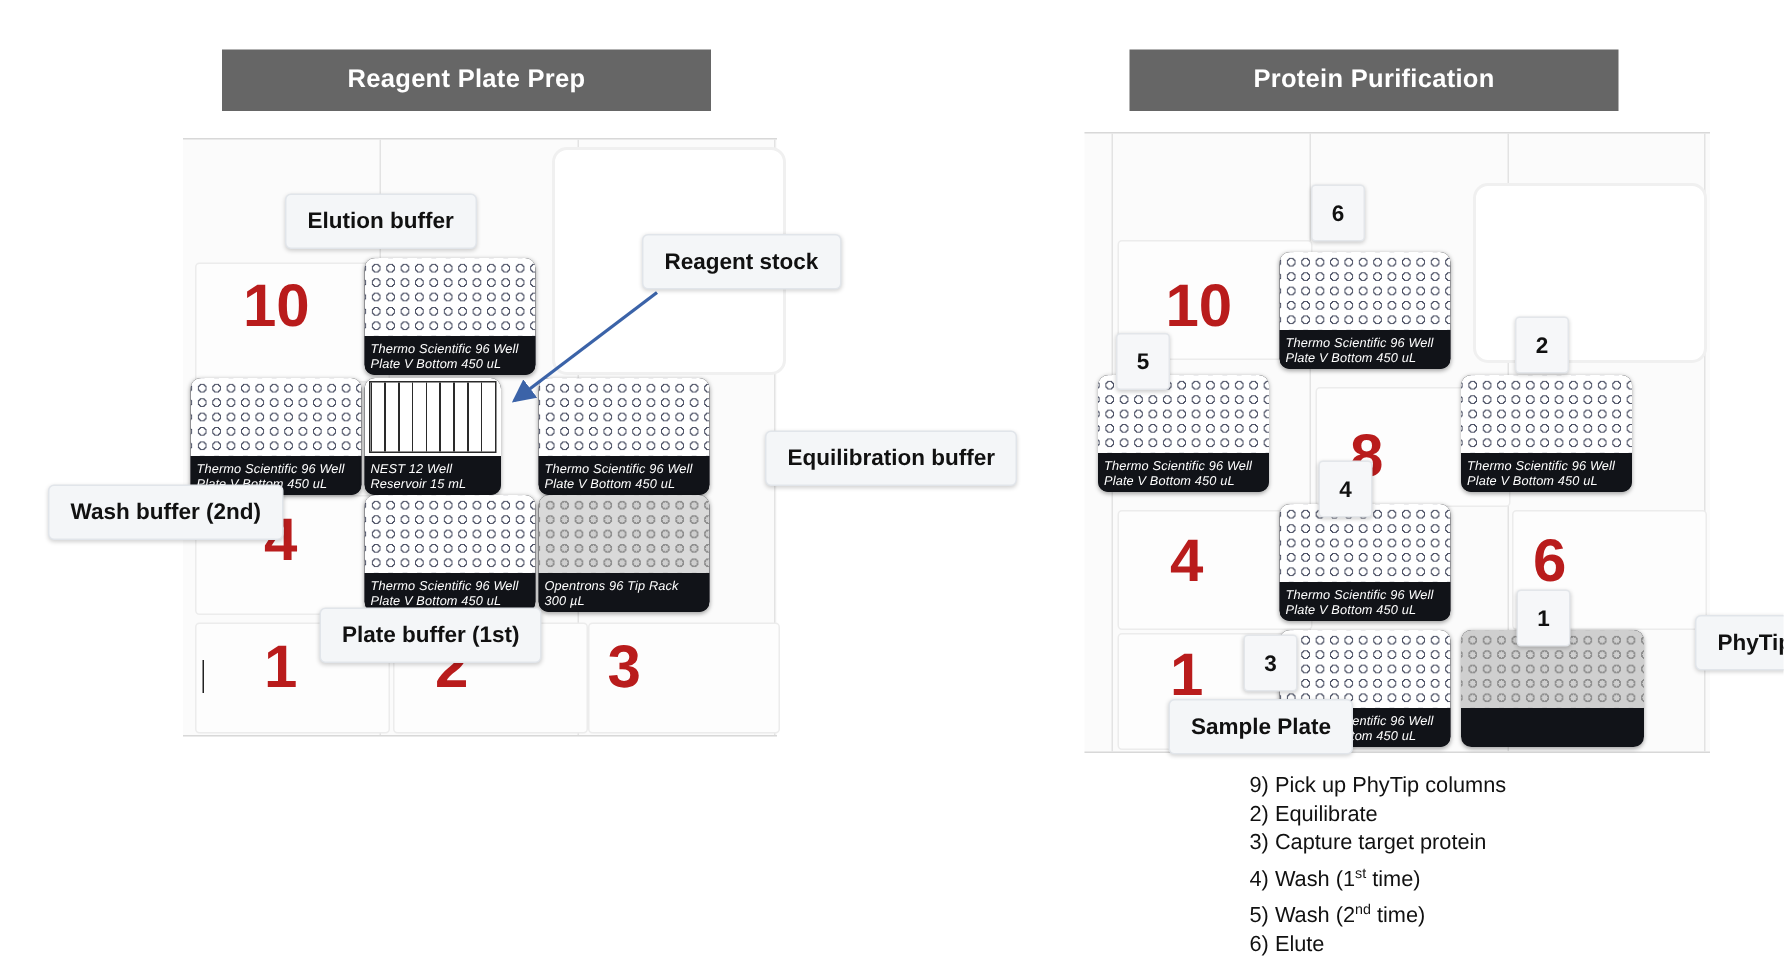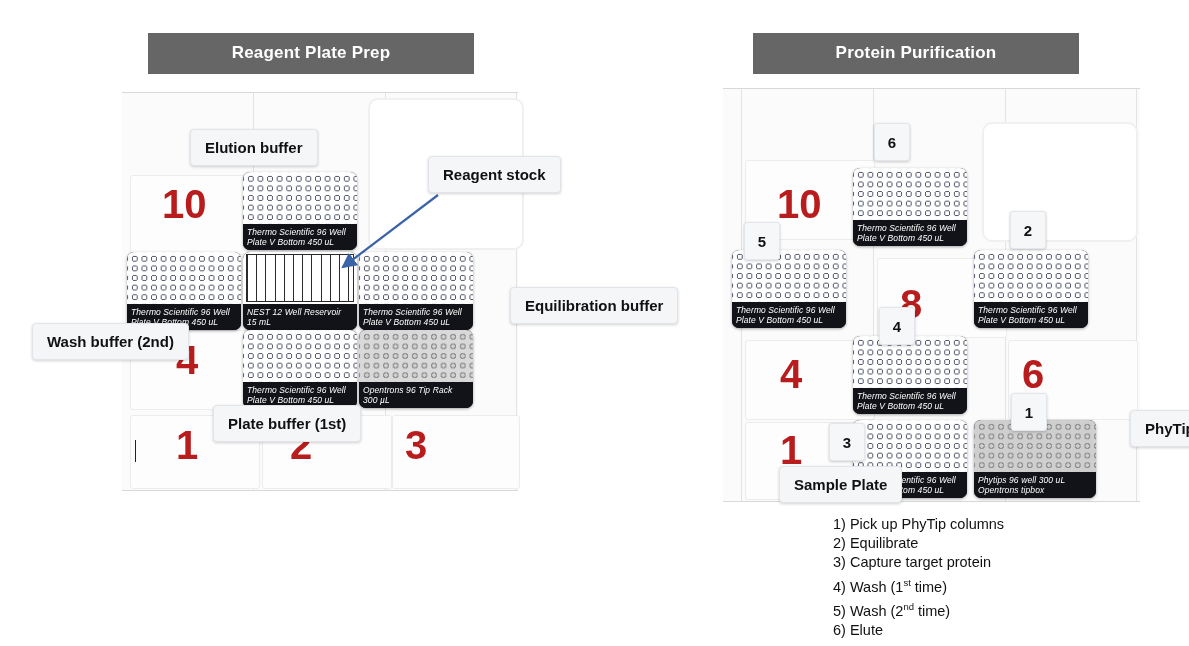--- a/index.html
+++ b/index.html
@@ -200,21 +200,21 @@
   <div class="lab-label">Thermo Scientific 96 Well Plate V Bottom 450 uL</div>
 </div>
 
 <div class="labware" style="left:127px; top:252px; width:114px; height:78px;">
   <div class="lab-top" style="height:52px;">
     <div class="wells"></div>
   </div>
   <div class="lab-label">Thermo Scientific 96 Well Plate V Bottom 450 uL</div>
 </div>
 
-<div class="labware" style="left:243px; top:252px; width:114px; height:78px;">
+<div class="labware" style="left:243px; top:252px; width:91px; height:78px;">
   <div class="lab-top" style="height:52px;">
     <div class="reservoir-cols"></div>
   </div>
   <div class="lab-label">NEST 12 Well Reservoir 15 mL</div>
 </div>
 
 <div class="labware" style="left:359px; top:252px; width:114px; height:78px;">
   <div class="lab-top" style="height:52px;">
     <div class="wells"></div>
   </div>
@@ -305,35 +305,34 @@
   <div class="lab-top" style="height:52px;">
     <div class="wells"></div>
   </div>
   <div class="lab-label">Thermo Scientific 96 Well Plate V Bottom 450 uL</div>
 </div>
 
 <div class="labware" style="left:974px; top:420px; width:122px; height:78px;">
   <div class="lab-top greybg2" style="height:52px;">
     <div class="wells tips"></div>
   </div>
-  <div class="lab-label">Phytips 96 well 300 uL Opentrons tipbox</div>
 </div>
 
 <div class="numtag" style="left:874px; top:123px;">6</div>
 <div class="numtag" style="left:744px; top:222px;">5</div>
 <div class="numtag" style="left:1010px; top:211px;">2</div>
 <div class="numtag" style="left:879px; top:307px;">4</div>
 <div class="numtag" style="left:1011px; top:393px;">1</div>
 <div class="numtag" style="left:829px; top:423px;">3</div>
 
 <div class="callout" style="left:1090px; top:410px;">PhyTips</div>
 <div class="callout" style="left:739px; top:466px;">Sample Plate</div>
 
 <div id="steps">
-  <div>1)  Pick up PhyTip columns</div>
+  <div>9)  Pick up PhyTip columns</div>
   <div>2)  Equilibrate</div>
   <div>3)  Capture target protein</div>
   <div>
     <span>4)  Wash (1</span><sup>st</sup><span> time)</span>
   </div>
   <div>
     <span>5)  Wash (2</span><sup>nd</sup><span> time)</span>
   </div>
   <div>6)  Elute</div>
 </div>

